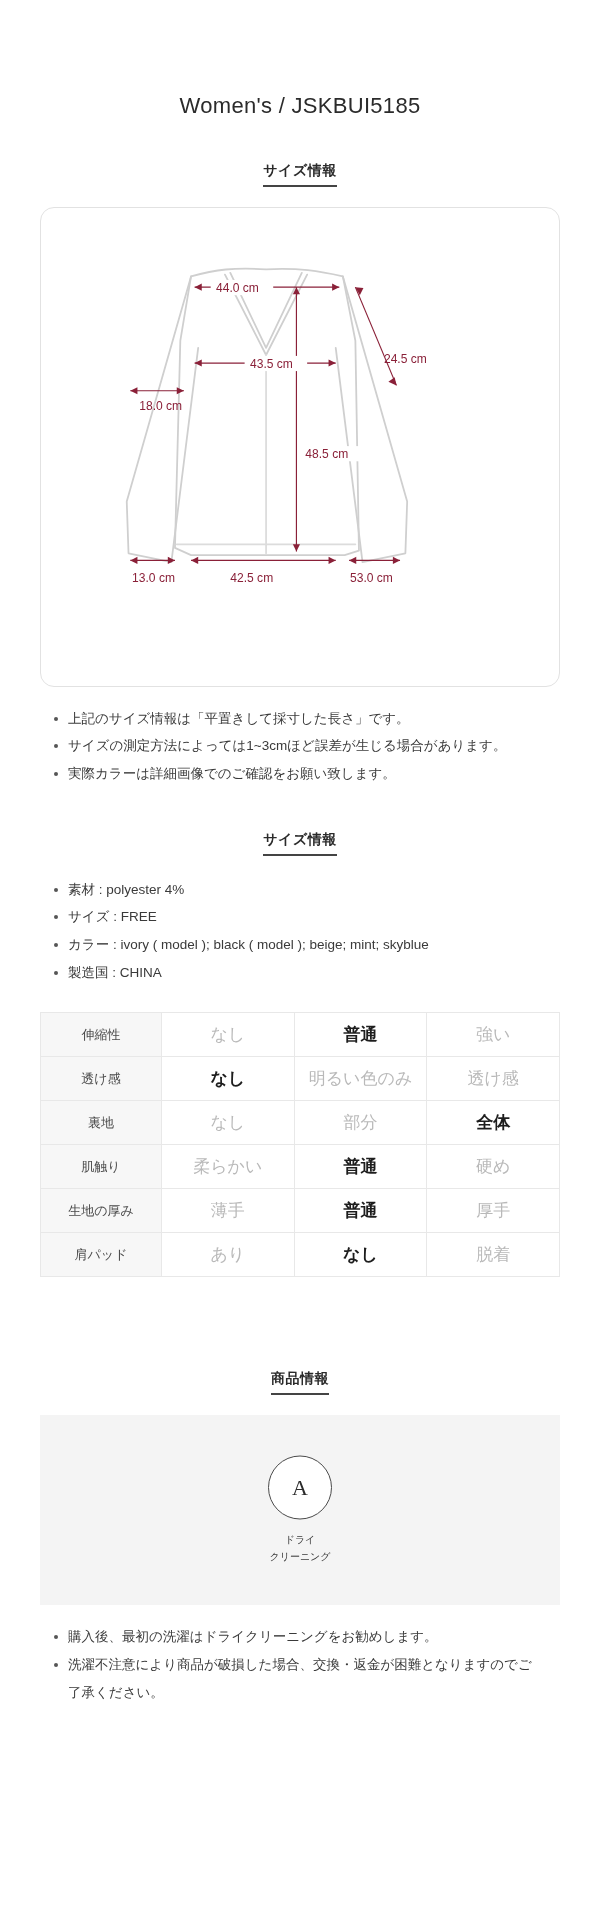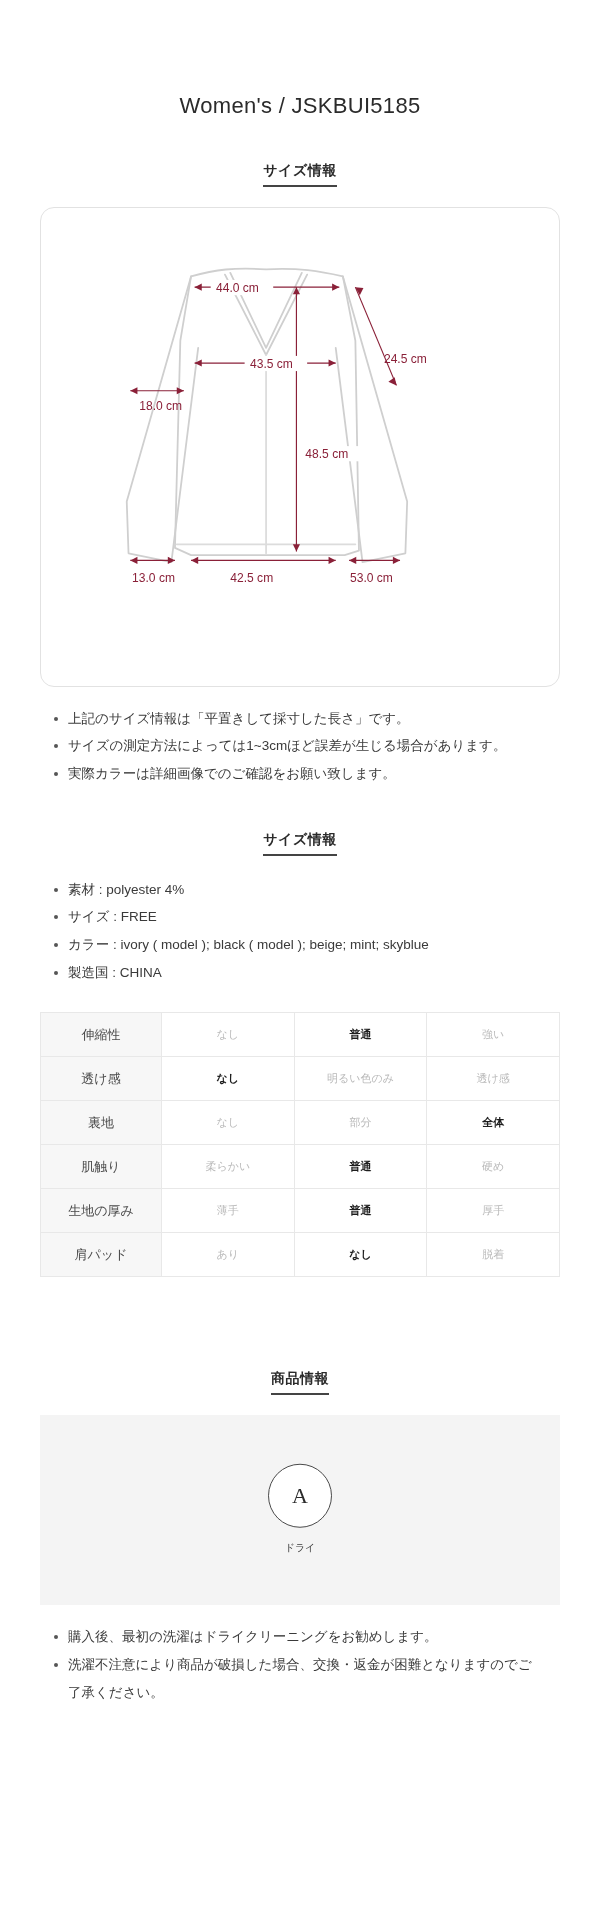--- a/index.html
+++ b/index.html
@@ -89,21 +89,21 @@
   .spec-table {
     margin: 26px 10px 0 10px;
     border-collapse: collapse;
     width: calc(100% - 20px);
     table-layout: fixed;
   }
   .spec-table td {
     border: 1px solid #e8e8e8;
     height: 41px;
     text-align: center;
-    font-size: 11px;
+    font-size: 17px;
     color: #b9b9b9;
     vertical-align: middle;
   }
   .spec-table td.rowhead {
     background: #f7f7f7;
     color: #4a4a4a;
     font-size: 13px;
     width: 118px;
   }
   .spec-table td.on {
@@ -297,20 +297,21 @@
     <span>商品情報</span>
   </div>
 
   <div class="care-box">
     <div class="care-inner">
       <div class="care-symbol">
         <span>A</span>
       </div>
       <div class="care-label">
         <div>ドライ</div>
+        <div>クリーニング</div>
       </div>
     </div>
   </div>
 
   <ul class="bullets">
     <li>購入後、最初の洗濯はドライクリーニングをお勧めします。</li>
     <li>洗濯不注意により商品が破損した場合、交換・返金が困難となりますのでご了承ください。</li>
   </ul>
 
   <div class="bottom-pad"></div>

